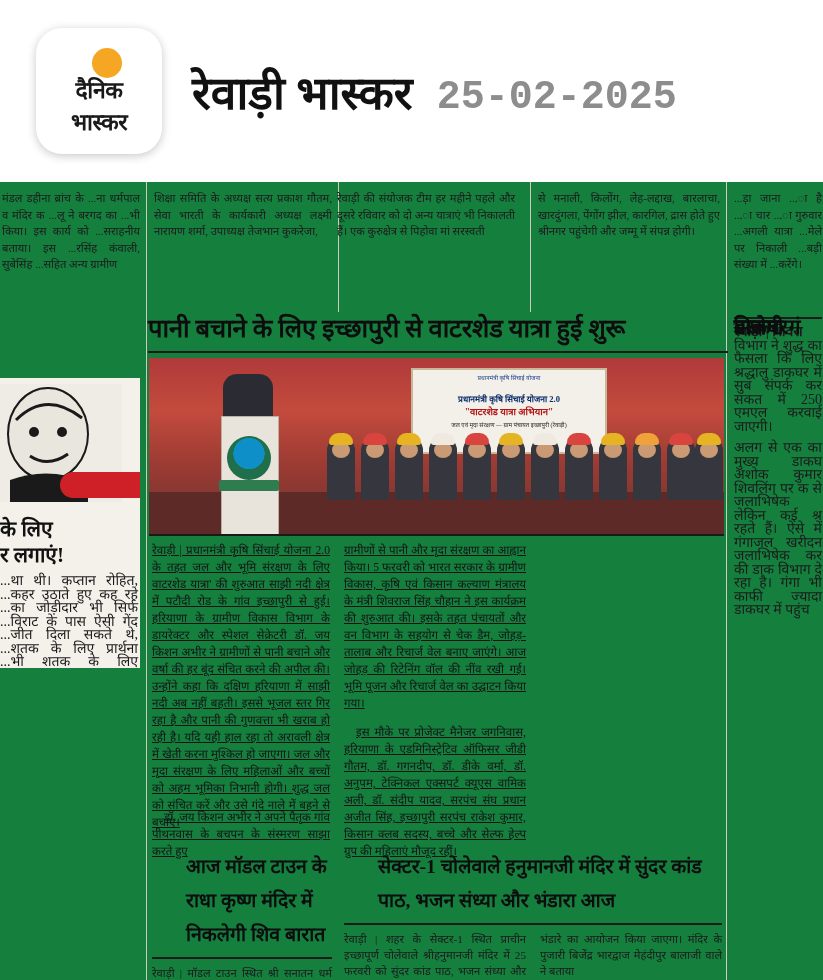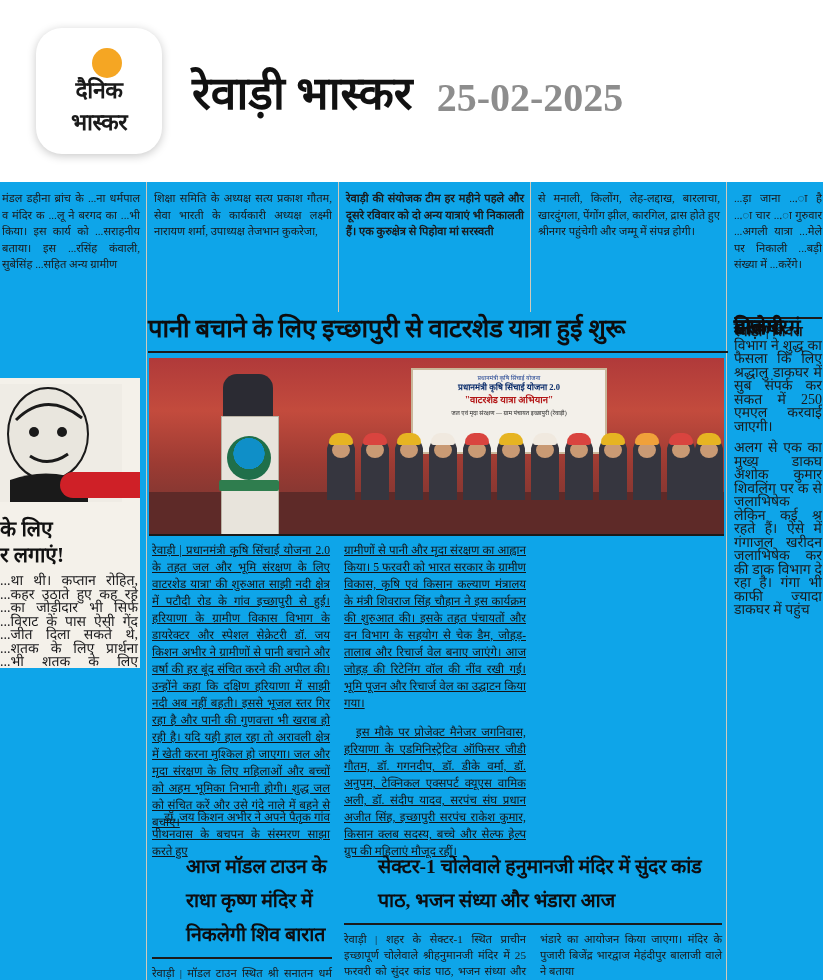--- a/index.html
+++ b/index.html
@@ -68,34 +68,34 @@
   }
   .paper-title {
     font-family: "Liberation Serif", serif;
     font-weight: bold;
     font-size: 46px;
     color: #111111;
     margin-left: 30px;
     letter-spacing: 0px;
   }
   .paper-date {
-    font-family: Liberation Serif, serif;
+    font-family: Liberation Mono, monospace;
     font-weight: bold;
     font-size: 40px;
     color: #8d8d8d;
     margin-left: 24px;
     margin-top: 12px;
   }
   
   .newsbody {
     position: absolute;
     left: 0; top: 182px;
     width: 823px;
     height: 798px;
-    background: #0ea5e9;
+    background: #15803d;
     overflow: hidden;
   }
   .col-rule {
     position: absolute;
     top: 0;
     width: 1px;
     height: 100%;
     background: #cfcabc;
   }
   
@@ -146,21 +146,21 @@
     border: 2px solid #c9b79a;
     font-family: "Liberation Serif", serif;
     font-size: 6px;
     color: #7a1d1d;
     text-align: center;
     padding-top: 4px;
     box-sizing: border-box;
     line-height: 8px;
   }
   .photo .banner .b1 { font-size: 6px; color:#1c3f8f; }
-  .photo .banner .b2 { font-size: 8.5px; font-weight: bold; color:#0b2d6b; margin-top:1px;}
+  .photo .banner .b2 { font-size: 8.5px; font-weight: bold; color:#0b2d6b; margin-top:13px;}
   .photo .banner .b3 { font-size: 9.5px; font-weight: bold; color:#b31616; margin-top:5px;}
   .photo .banner .b4 { font-size: 6px; color:#222; margin-top:5px;}
   .photo .podium {
     position: absolute;
     left: 72px; top: 58px;
     width: 56px; height: 118px;
     background: #e8e4dc;
     border: 1px solid #b9b2a4;
   }
   .photo .speaker {
@@ -319,21 +319,21 @@
   <div class="newsbody">
 
     <div class="col-rule" style="left:146px;"></div>
     <div class="col-rule" style="left:338px; height:130px;"></div>
     <div class="col-rule" style="left:530px; height:130px;"></div>
     <div class="col-rule" style="left:726px;"></div>
 
     <div class="topstrip">
       <div class="tcol" style="left:2px; width:138px;">मंडल डहीना ब्रांच के ...ना धर्मपाल व मंदिर क ...लू ने बरगद का ...भी किया। इस कार्य को ...सराहनीय बताया। इस ...रसिंह कंवाली, सुबेसिंह ...सहित अन्य ग्रामीण</div>
       <div class="tcol" style="left:154px; width:178px;">शिक्षा समिति के अध्यक्ष सत्य प्रकाश गौतम, सेवा भारती के कार्यकारी अध्यक्ष लक्ष्मी नारायण शर्मा, उपाध्यक्ष तेजभान कुकरेजा,</div>
-      <div class="tcol" style="left:346px; width:178px;font-weight:bold;">रेवाड़ी की संयोजक टीम हर महीने पहले और दूसरे रविवार को दो अन्य यात्राएं भी निकालती हैं। एक कुरुक्षेत्र से पिहोवा मां सरस्वती</div>
+      <div class="tcol" style="left:337px; width:178px;">रेवाड़ी की संयोजक टीम हर महीने पहले और दूसरे रविवार को दो अन्य यात्राएं भी निकालती हैं। एक कुरुक्षेत्र से पिहोवा मां सरस्वती</div>
       <div class="tcol" style="left:538px; width:182px;">से मनाली, किलोंग, लेह-लद्दाख, बारलाचा, खारदुंगला, पेंगोंग झील, कारगिल, द्रास होते हुए श्रीनगर पहुंचेगी और जम्मू में संपन्न होगी।</div>
       <div class="tcol" style="left:734px; width:88px;">...ड़ा जाना ...ा है ...ा चार ...ा गुरुवार ...अगली यात्रा ...मेले पर निकाली ...बड़ी संख्या में ...करेंगे।</div>
     </div>
 
     <div class="headline-main">पानी बचाने के लिए इच्छापुरी से वाटरशेड यात्रा हुई शुरू</div>
 
     <div class="photo">
       <div class="stage"></div>
       <div class="banner">
         <div class="b1">प्रधानमंत्री कृषि सिंचाई योजना</div>

